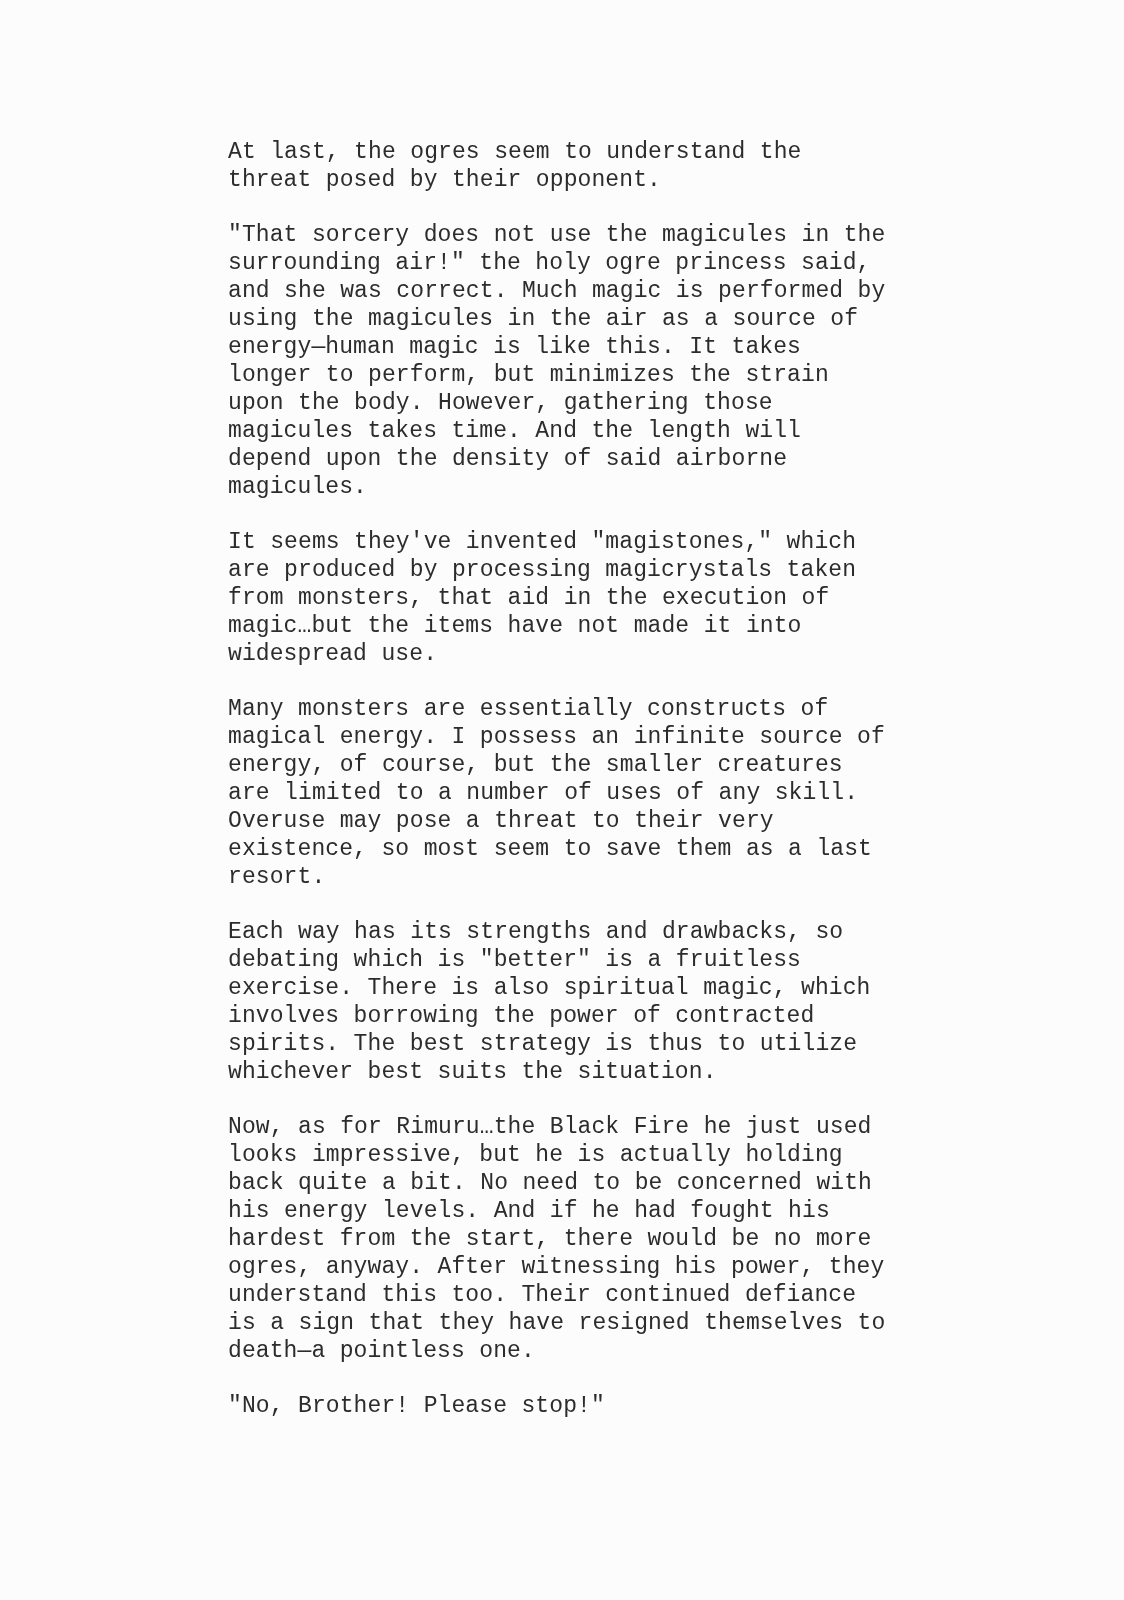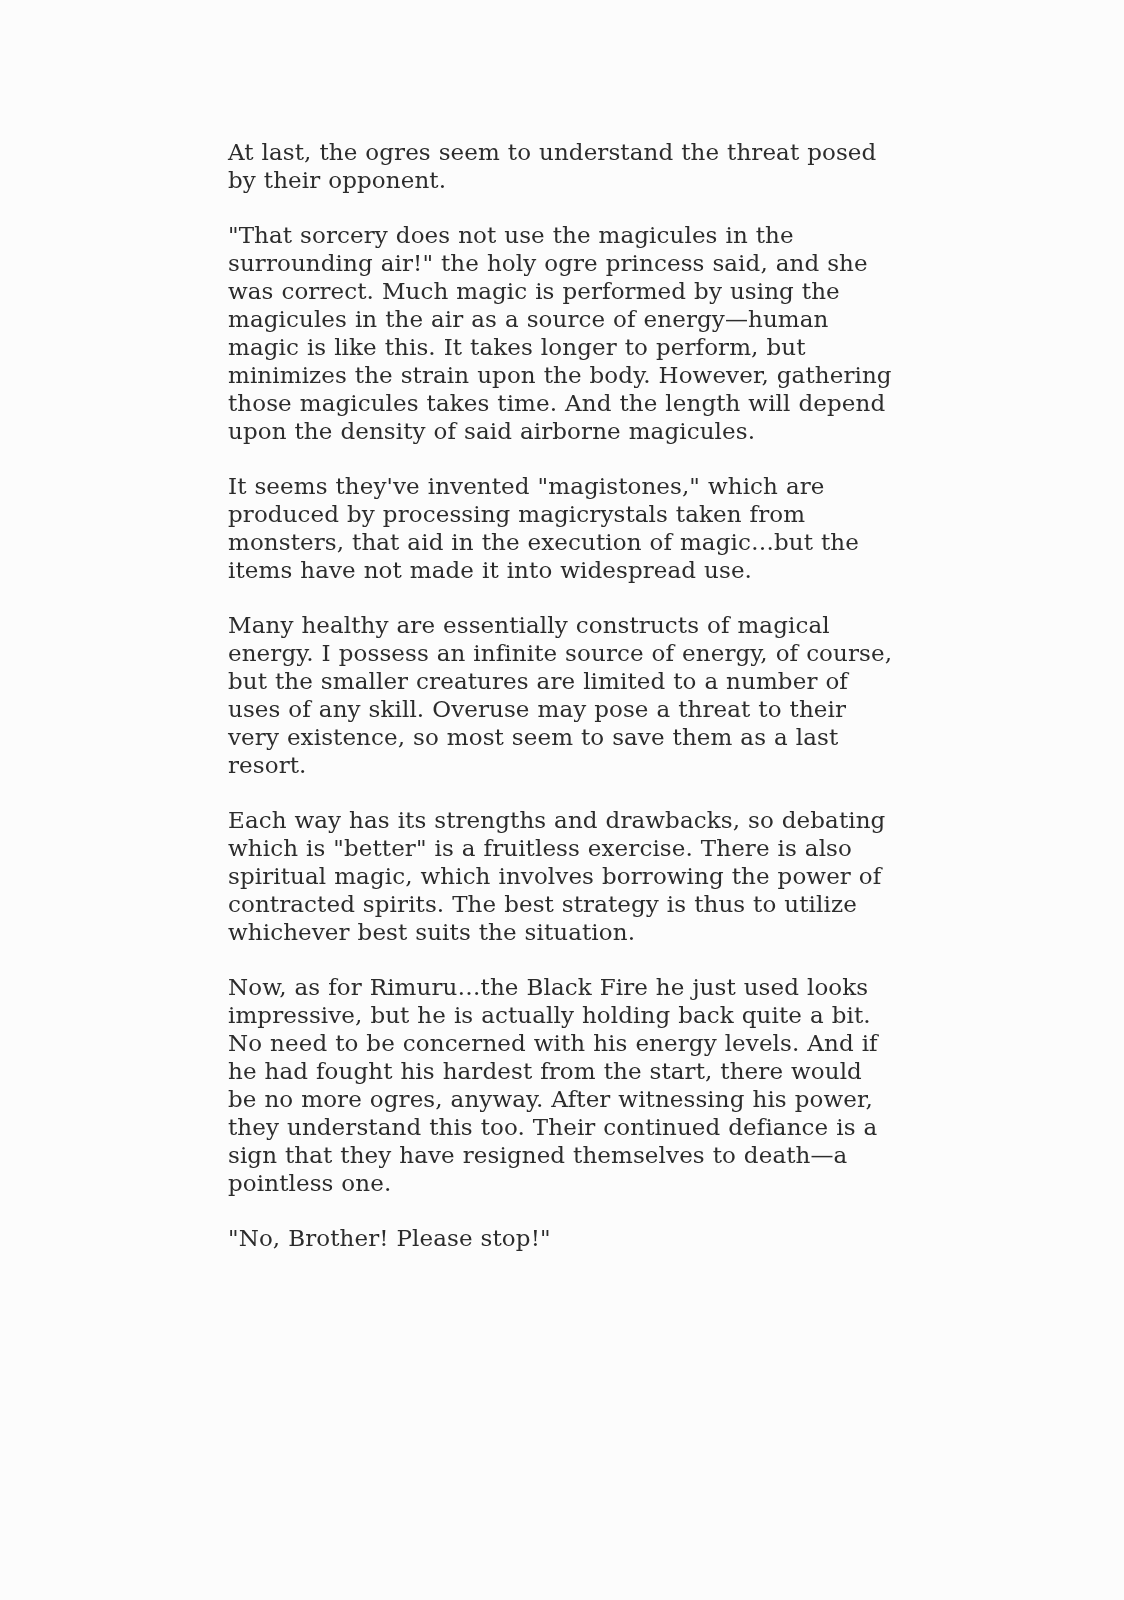--- a/index.html
+++ b/index.html
@@ -14,37 +14,38 @@
     font-family: "DejaVu Serif", "Liberation Serif", serif;
   }
   .page {
     box-sizing: border-box;
     width: 1124px;
     height: 1600px;
     padding: 138px 226px 0 228px;
   }
   .text-column {
     max-width: 670px;
+    font-family: Liberation Mono, monospace;
   }
   .text-column p {
     margin: 0 0 27px 0;
     font-size: 23px;
     line-height: 28px;
     color: #2c2c2c;
     text-align: left;
     letter-spacing: 0.1px;
     word-spacing: 0.5px;
   }
 </style>
 </head>
 <body>
 
 <div class="page">
   <div class="text-column">
     <p>At last, the ogres seem to understand the threat posed by their opponent.</p>
     <p>"That sorcery does not use the magicules in the surrounding air!" the holy ogre princess said, and she was correct. Much magic is performed by using the magicules in the air as a source of energy—human magic is like this. It takes longer to perform, but minimizes the strain upon the body. However, gathering those magicules takes time. And the length will depend upon the density of said airborne magicules.</p>
     <p>It seems they've invented "magistones," which are produced by processing magicrystals taken from monsters, that aid in the execution of magic…but the items have not made it into widespread use.</p>
-    <p>Many healthy are essentially constructs of magical energy. I possess an infinite source of energy, of course, but the smaller creatures are limited to a number of uses of any skill. Overuse may pose a threat to their very existence, so most seem to save them as a last resort.</p>
+    <p>Many monsters are essentially constructs of magical energy. I possess an infinite source of energy, of course, but the smaller creatures are limited to a number of uses of any skill. Overuse may pose a threat to their very existence, so most seem to save them as a last resort.</p>
     <p>Each way has its strengths and drawbacks, so debating which is "better" is a fruitless exercise. There is also spiritual magic, which involves borrowing the power of contracted spirits. The best strategy is thus to utilize whichever best suits the situation.</p>
     <p>Now, as for Rimuru…the Black Fire he just used looks impressive, but he is actually holding back quite a bit. No need to be concerned with his energy levels. And if he had fought his hardest from the start, there would be no more ogres, anyway. After witnessing his power, they understand this too. Their continued defiance is a sign that they have resigned themselves to death—a pointless one.</p>
     <p>"No, Brother! Please stop!"</p>
   </div>
 </div>
 
 </body></html>

